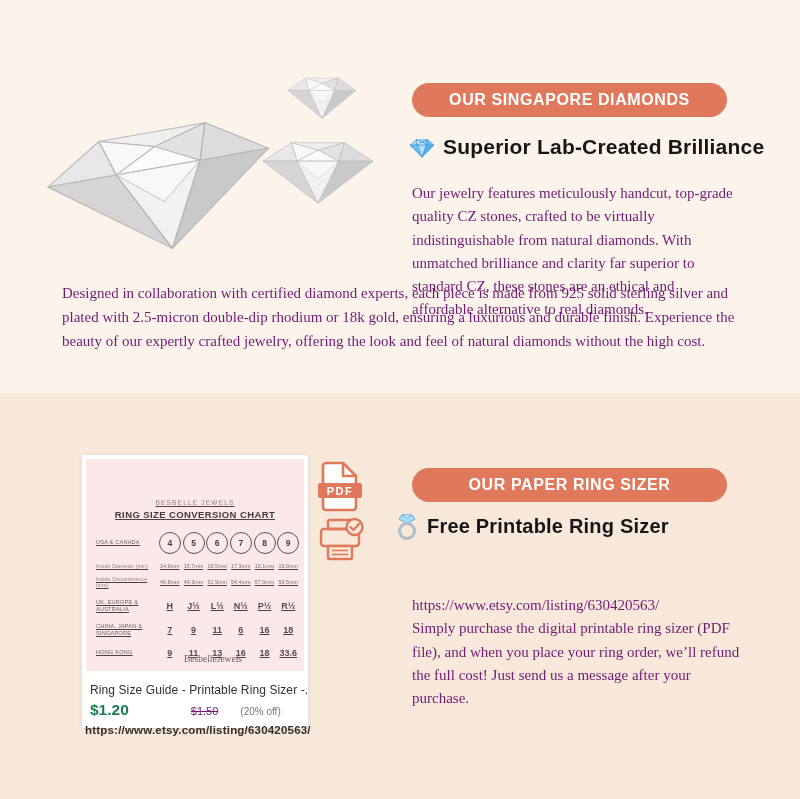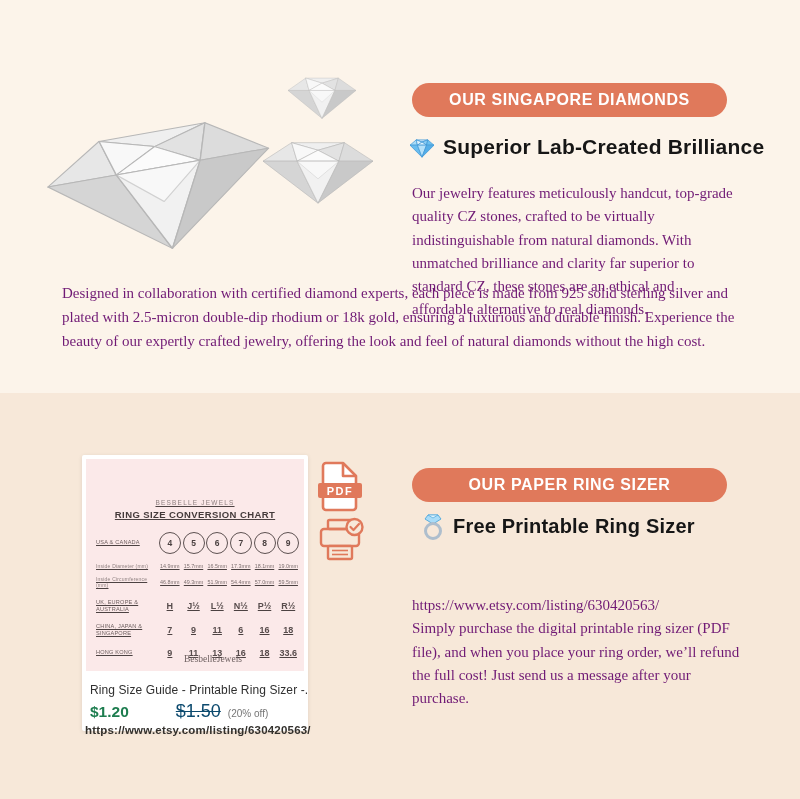--- a/index.html
+++ b/index.html
@@ -18,21 +18,21 @@
     background:#e0795b;border-radius:17px;
     color:#ffffff;font-weight:bold;font-size:16px;letter-spacing:.6px;
     display:flex;align-items:center;justify-content:center;
   }
   .badge.b1{top:83px;}
   .badge.b2{top:75px;}
 
   
   .heading-row{position:absolute;display:flex;align-items:center;gap:9px;}
   .h1{left:410px;top:133px;}
-  .h2{left:422px;top:118px;}
+  .h2{left:396px;top:118px;}
   .heading-text{
     font-size:21px;font-weight:bold;color:#161616;line-height:28px;
     letter-spacing:.2px;
   }
   .h2 .heading-text{font-size:20px;line-height:27px;}
   .gem-svg,.ring-svg{flex:0 0 auto;margin-top:3px;}
 
   
   .serif{
     font-family:"Liberation Serif",serif;color:#701a75;
@@ -85,23 +85,23 @@
   .size-row{margin-top:10px;}
   .size-row .cell{font-size:9px;font-weight:bold;color:#574c4c;}
   .chart-watermark{
     position:absolute;left:0;right:0;bottom:7px;text-align:center;
     font-family:"Liberation Serif",serif;font-size:9.5px;color:#6f6161;padding-left:36px;
   }
   .card-title{
     padding:8px 8px 2px 8px;font-size:12px;color:#2f2f2f;letter-spacing:.1px;
     white-space:nowrap;overflow:hidden;
   }
-  .price-row{padding:2px 8px 9px 8px;display:flex;align-items:baseline;gap:7px;}
+  .price-row{padding:2px 8px 9px 8px;display:flex;align-items:baseline;gap:22px;}
   .price{font-size:15.5px;font-weight:bold;color:#1d7d4f;}
-  .orig-price{font-size:18px;color:#0c4a6e;text-decoration:line-through;padding-left:40px;}
+  .orig-price{font-size:11px;color:#701a75;text-decoration:line-through;padding-left:40px;}
   .discount{font-size:10px;color:#767676;}
   .url-below{
     position:absolute;left:85px;top:331px;font-size:11.5px;font-weight:bold;
     color:#33302c;letter-spacing:.2px;
   }
   .pdf-icon{position:absolute;left:318px;top:68px;}
   .printer-icon{position:absolute;left:317px;top:124px;}
 </style>
 </head>
 <body>

